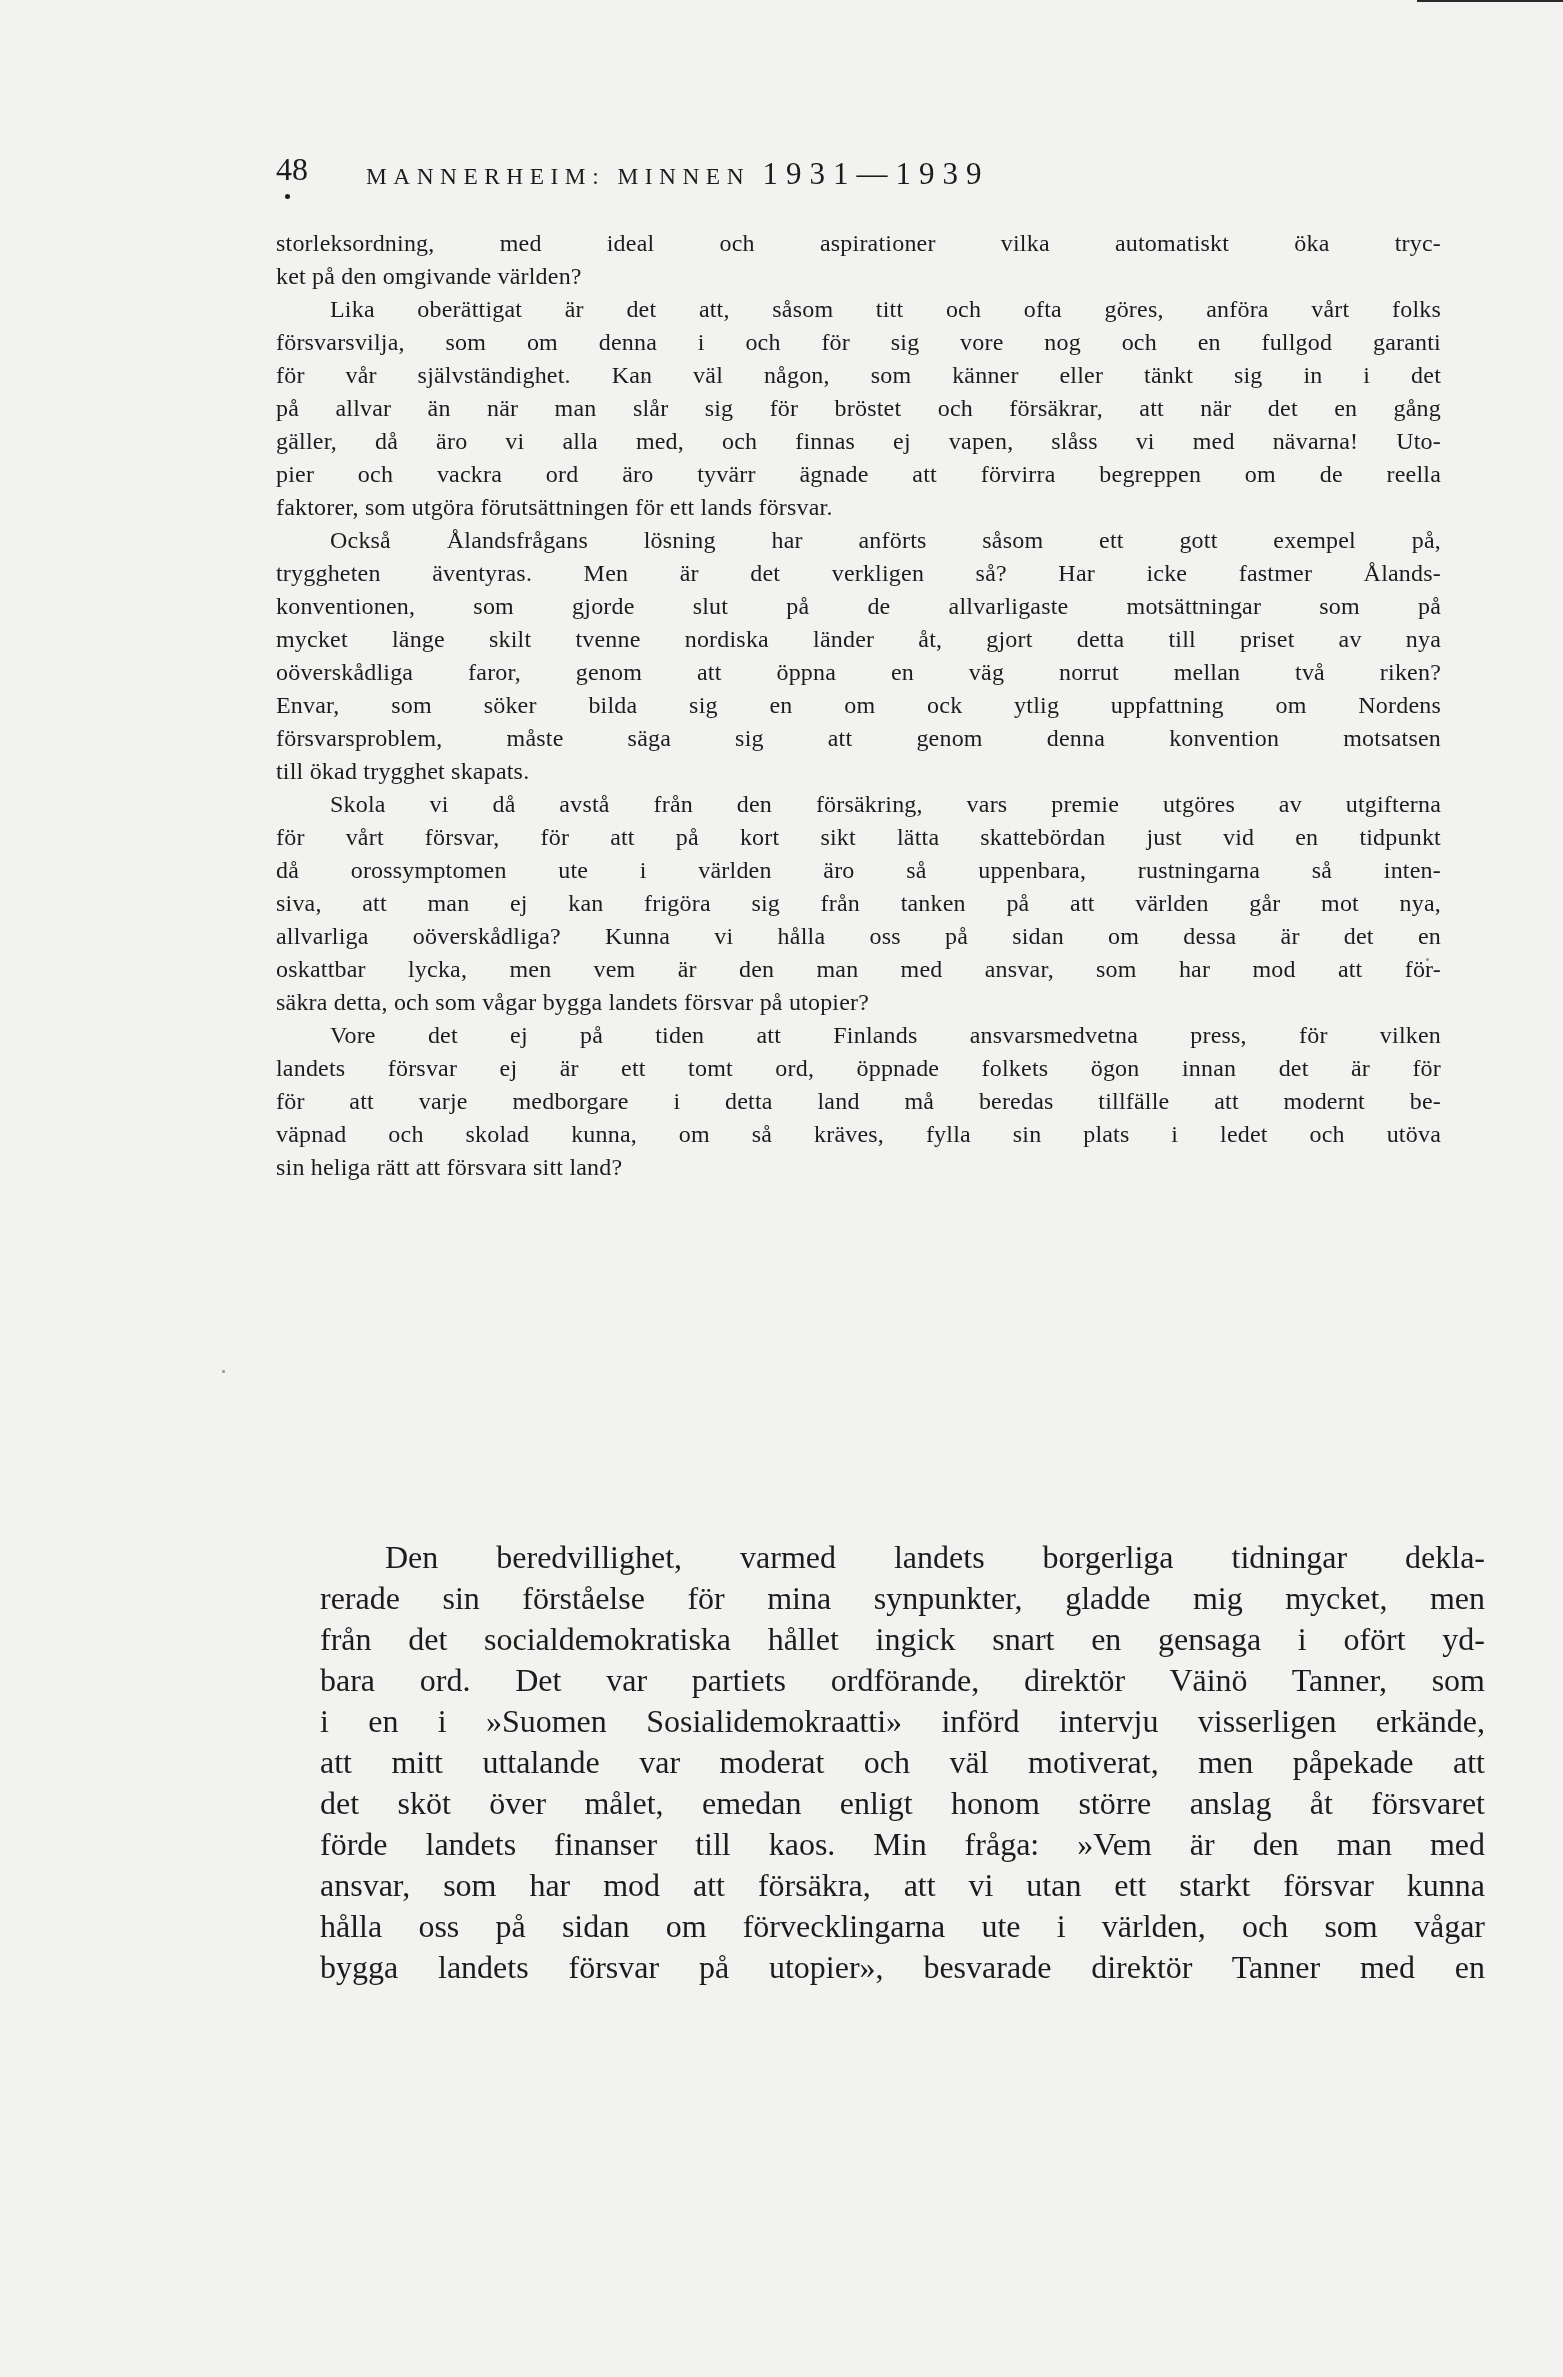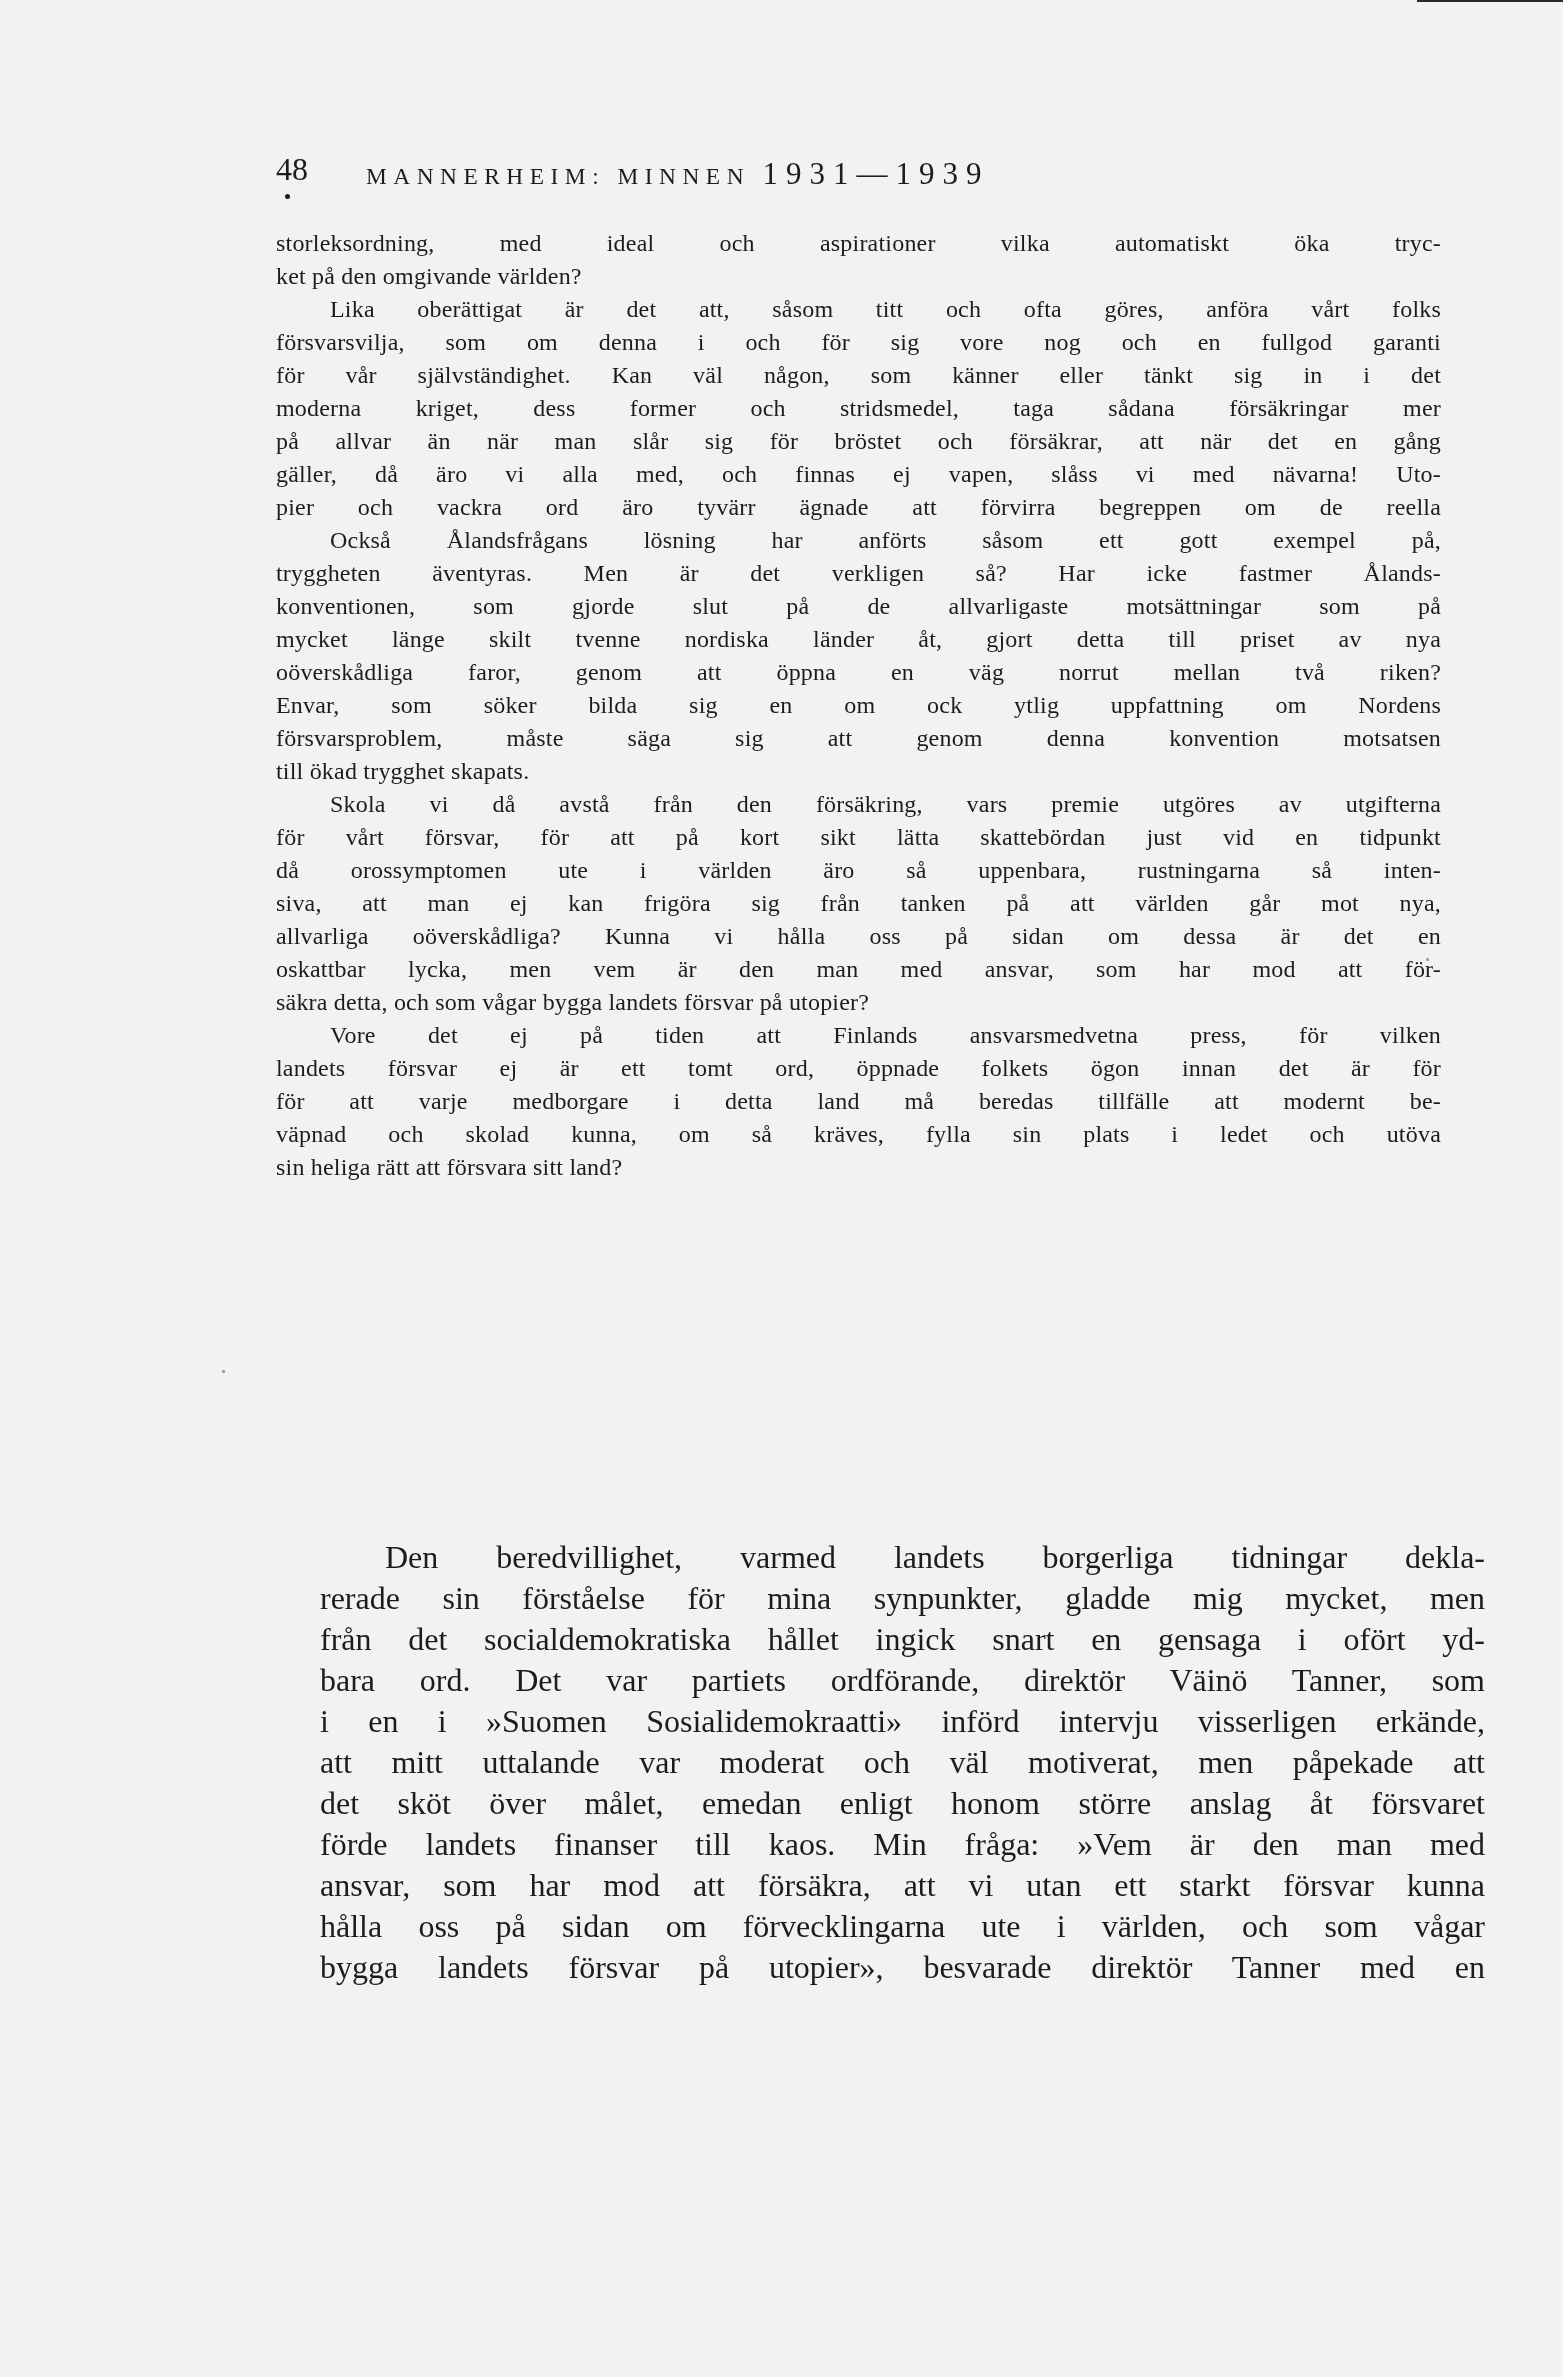--- a/index.html
+++ b/index.html
@@ -57,24 +57,24 @@
     <span class="years">1931—1939</span>
   </span>
 </div>
 
 <div class="body-small" id="body-small">
     <div class="line">storleksordning, med ideal och aspirationer vilka automatiskt öka tryc-</div>
     <div class="line last">ket på den omgivande världen?</div>
     <div class="line indent">Lika oberättigat är det att, såsom titt och ofta göres, anföra vårt folks</div>
     <div class="line">försvarsvilja, som om denna i och för sig vore nog och en fullgod garanti</div>
     <div class="line">för vår självständighet. Kan väl någon, som känner eller tänkt sig in i det</div>
-    <div class="line">moderna kriget, dess former och stridsmedel, taga sådana försäkringar mer</div>
     <div class="line">på allvar än när man slår sig för bröstet och försäkrar, att när det en gång</div>
     <div class="line">gäller, då äro vi alla med, och finnas ej vapen, slåss vi med nävarna! Uto-</div>
     <div class="line">pier och vackra ord äro tyvärr ägnade att förvirra begreppen om de reella</div>
+    <div class="line last">faktorer, som utgöra förutsättningen för ett lands försvar.</div>
     <div class="line indent">Också Ålandsfrågans lösning har anförts såsom ett gott exempel på,</div>
     <div class="line">tryggheten äventyras. Men är det verkligen så? Har icke fastmer Ålands-</div>
     <div class="line">konventionen, som gjorde slut på de allvarligaste motsättningar som på</div>
     <div class="line">mycket länge skilt tvenne nordiska länder åt, gjort detta till priset av nya</div>
     <div class="line">oöverskådliga faror, genom att öppna en väg norrut mellan två riken?</div>
     <div class="line">Envar, som söker bilda sig en om ock ytlig uppfattning om Nordens</div>
     <div class="line">försvarsproblem, måste säga sig att genom denna konvention motsatsen</div>
     <div class="line last">till ökad trygghet skapats.</div>
     <div class="line indent">Skola vi då avstå från den försäkring, vars premie utgöres av utgifterna</div>
     <div class="line">för vårt försvar, för att på kort sikt lätta skattebördan just vid en tidpunkt</div>

